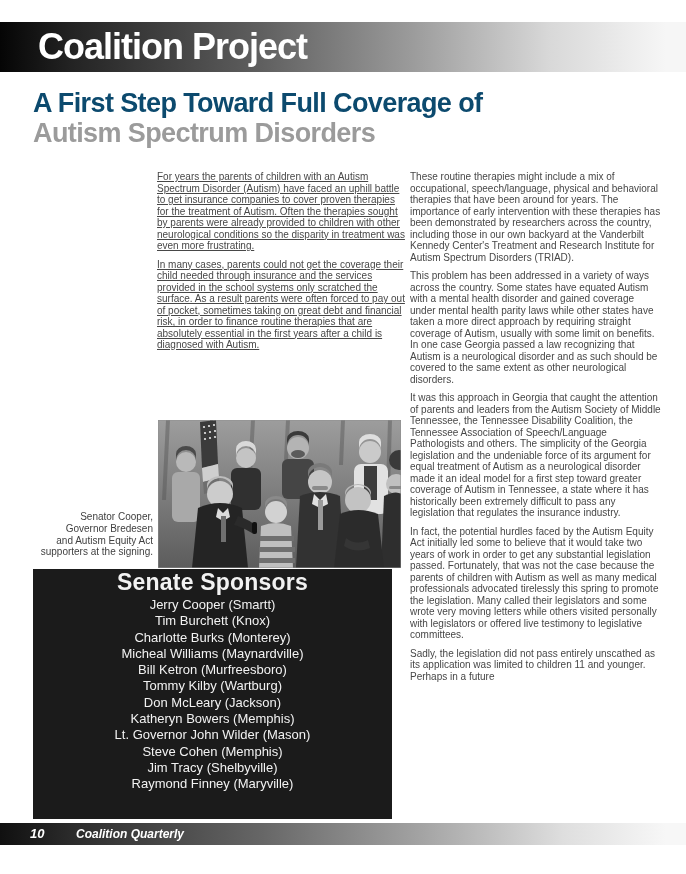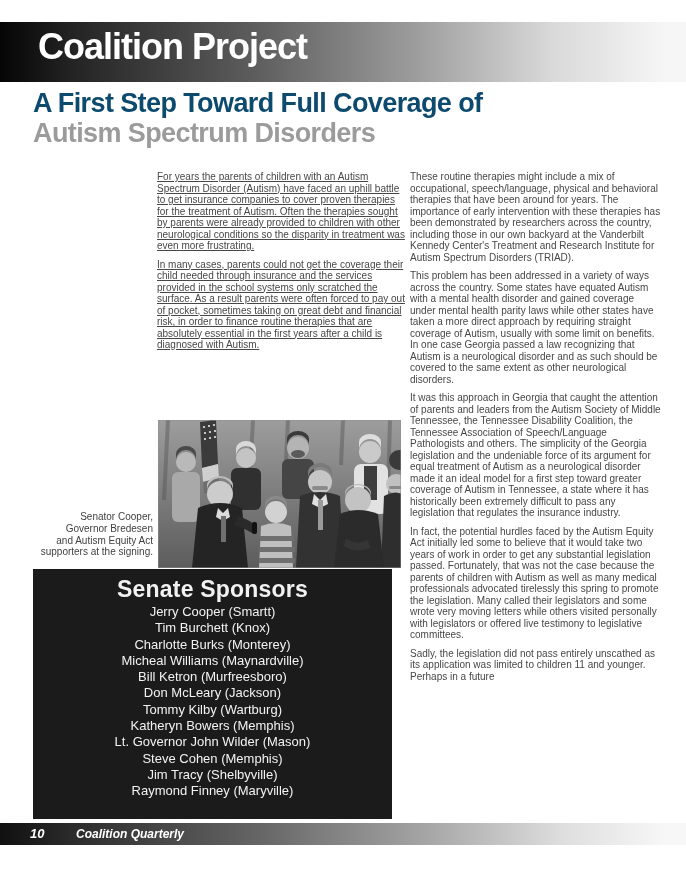--- a/index.html
+++ b/index.html
@@ -2,21 +2,21 @@
 <html><head>
 <meta charset="utf-8">
 <style>
   html,body{margin:0;padding:0;background:#ffffff;}
   #page{
     position:relative;width:686px;height:874px;background:#ffffff;overflow:hidden;
     font-family:"Liberation Sans", sans-serif;
   }
   
   .banner{
-    position:absolute;left:0;top:22px;width:686px;height:60px;
+    position:absolute;left:0;top:22px;width:686px;height:50px;
     background:linear-gradient(90deg,#050505 0%,#222222 10%,#5f5f5f 38%,#9b9b9b 60%,#d8d8d8 80%,#f6f6f6 97%);
   }
   .banner-title{
     position:absolute;left:38px;top:0;height:50px;line-height:50px;
     color:#ffffff;font-size:36px;font-weight:bold;letter-spacing:-1px;
   }
   
   .article-title{position:absolute;left:33px;top:88px;font-weight:bold;letter-spacing:-0.6px;}
   .title-line1{font-size:27px;color:#0c4a6e;line-height:30px;}
   .title-line2{font-size:27px;color:#9b9b9b;line-height:30px;}
@@ -28,21 +28,21 @@
   
   .photo{position:absolute;left:158px;top:420px;width:243px;height:148px;background:#777;}
   .photo svg{display:block;}
   .caption{
     position:absolute;left:20px;top:503px;width:133px;
     text-align:right;font-size:10px;line-height:11.8px;color:#3f3f3f;margin-top:8px;
   }
   
   .sponsors{
     position:absolute;left:33px;top:569px;width:359px;height:250px;
-    background:#1b1b1b;color:#f2f2f2;text-align:center;box-sizing:border-box;padding-top:7px;
+    background:#1b1b1b;color:#f2f2f2;text-align:center;box-sizing:border-box;
   }
   .sponsors-heading{font-size:23px;font-weight:bold;letter-spacing:0.2px;line-height:26px;margin-bottom:2px;}
   .sponsor-name{font-size:13px;line-height:16.3px;}
   
   .footer-bar{
     position:absolute;left:0;top:823px;width:686px;height:22px;
     background:linear-gradient(90deg,#101010 0%,#2a2a2a 10%,#666666 38%,#a5a5a5 62%,#dedede 82%,#f7f7f7 97%);
   }
   .footer-num{
     position:absolute;left:30px;top:0;height:28px;line-height:22px;
@@ -179,22 +179,22 @@
     </svg>
   </div>
 
   <div class="sponsors">
     <div class="sponsors-heading">Senate Sponsors</div>
     <div class="sponsor-name">Jerry Cooper (Smartt)</div>
     <div class="sponsor-name">Tim Burchett (Knox)</div>
     <div class="sponsor-name">Charlotte Burks (Monterey)</div>
     <div class="sponsor-name">Micheal Williams (Maynardville)</div>
     <div class="sponsor-name">Bill Ketron (Murfreesboro)</div>
+    <div class="sponsor-name">Tommy Kilby (Wartburg)</div>
     <div class="sponsor-name">Don McLeary (Jackson)</div>
-    <div class="sponsor-name">Tommy Kilby (Wartburg)</div>
     <div class="sponsor-name">Katheryn Bowers (Memphis)</div>
     <div class="sponsor-name">Lt. Governor John Wilder (Mason)</div>
     <div class="sponsor-name">Steve Cohen (Memphis)</div>
     <div class="sponsor-name">Jim Tracy (Shelbyville)</div>
     <div class="sponsor-name">Raymond Finney (Maryville)</div>
   </div>
 
   <div class="footer-bar">
     <div class="footer-num">10</div>
     <div class="footer-pub">Coalition Quarterly</div>

